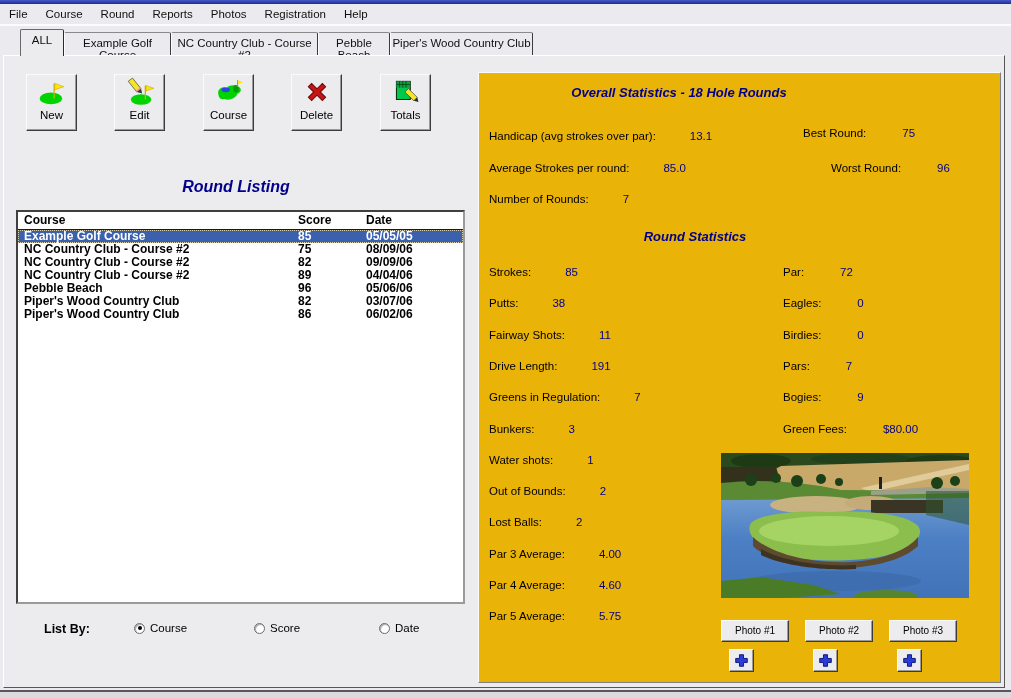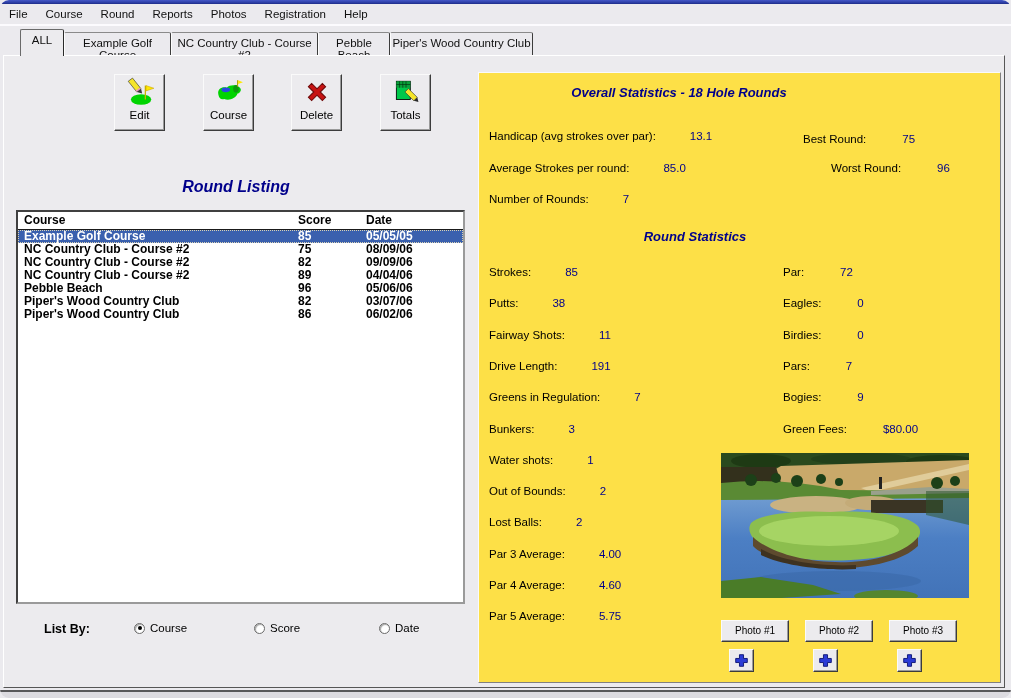--- a/index.html
+++ b/index.html
@@ -1,16 +1,16 @@
 <!DOCTYPE html>
 <html><head>
 <meta charset="utf-8">
 <style>
   html,body{margin:0;padding:0;background:#EBEAEE;font-family:"Liberation Sans",sans-serif;}
-  #win{position:relative;width:1011px;height:698px;background:#EBEAEE;overflow:hidden;border-radius:9px;}
+  #win{position:relative;width:1011px;height:698px;background:#EBEAEE;overflow:hidden;}
 
   
   #topstrip{position:absolute;left:0;top:0;width:1011px;height:4px;
     background:linear-gradient(to bottom,#4459c8 0%,#2a3ba2 70%,#1c2b86 100%);}
 
   
   #menubar{position:absolute;left:0;top:4px;width:1011px;height:20px;display:flex;align-items:center;background:#EBEAEE;}
   .menu-item{font-size:11.5px;color:#101010;padding:3px 9px;cursor:default;}
   #menusep{position:absolute;left:0;top:24px;width:1011px;height:2px;background:#FCFBFE;}
 
@@ -49,21 +49,21 @@
   
   #listby-label{position:absolute;left:20px;top:622px;font-size:12.5px;font-weight:bold;color:#000;padding-left:24px;}
   .opt{position:absolute;top:622px;display:flex;align-items:center;cursor:default;}
   .radio{width:11px;height:11px;border-radius:50%;background:#fff;border:1px solid #6a6a6a;box-sizing:border-box;
     box-shadow:inset 1px 1px 1px rgba(0,0,0,.35);position:relative;flex:none;}
   .radio.sel::after{content:'';position:absolute;left:2.5px;top:2.5px;width:4px;height:4px;border-radius:50%;background:#000;}
   .opt .olabel{font-size:11.5px;margin-left:5px;color:#000;}
 
   
   #statpanel{position:absolute;left:478px;top:72px;width:523px;height:611px;box-sizing:border-box;
-    border:1px solid;border-color:#fafafa #808080 #808080 #fafafa;background:#fde047;}
+    border:1px solid;border-color:#fafafa #808080 #808080 #fafafa;background:#eab308;}
   .sect-title{position:absolute;text-align:center;font-size:13px;font-weight:bold;font-style:italic;color:#00008B;white-space:nowrap;}
   #overall-title{left:0;top:12px;width:400px;}
   #roundstats-title{left:0;top:156px;width:432px;}
   .stat-row{position:absolute;white-space:nowrap;font-size:11.5px;color:#000;}
   .stat-value{color:#00008B;}
   .gapL .stat-value{margin-left:34px;}
   .gapR .stat-value{margin-left:36px;}
 
   
   #photo{position:absolute;left:242px;top:380px;width:248px;height:145px;}
@@ -93,20 +93,30 @@
   <div id="tabstrip">
       <div class="tab active" style="left: 20px; width: 44px;">ALL</div>
       <div class="tab" style="left: 64px; width: 107px;">Example Golf Course</div>
       <div class="tab" style="left: 171px; width: 147px;">NC Country Club - Course #2</div>
       <div class="tab" style="left: 318px; width: 72px;">Pebble Beach</div>
       <div class="tab" style="left: 390px; width: 143px;">Piper's Wood Country Club</div>
     </div>
   <div id="tabpage"></div>
   <div id="bottomstrip"></div>
 
+  <div class="tbtn" style="left:26px">
+    <span class="ticon">
+      <svg viewBox="0 0 28 28">
+          <ellipse cx="13" cy="20" rx="10.5" ry="5.5" fill="#00D400"></ellipse>
+          <rect x="15.4" y="6" width="1.2" height="14" fill="#C8B400"></rect>
+          <polygon points="16.6,6 25,9 16.6,12" fill="#FFE800" stroke="#C8A000" stroke-width="0.5"></polygon>
+        </svg>
+    </span>
+    <span class="tlabel">New</span>
+  </div>
   <div class="tbtn" style="left:114px">
     <span class="ticon">
       <svg viewBox="0 0 28 28">
           <ellipse cx="15" cy="21" rx="9.5" ry="5" fill="#00D400"></ellipse>
           <rect x="18.4" y="8" width="1.2" height="13" fill="#C8B400"></rect>
           <polygon points="19.6,8 27,10.5 19.6,13" fill="#FFE800" stroke="#C8A000" stroke-width="0.5"></polygon>
           <polygon points="3,4 7,1 15,11 11,14" fill="#F5E52A" stroke="#333" stroke-width="0.6"></polygon>
           <polygon points="10,12.8 13.4,10.2 15,11 11,14" fill="#E890C8"></polygon>
           <polygon points="11,14 15,11 16,15.5" fill="#383838"></polygon>
         </svg>
@@ -209,21 +219,21 @@
     </div>
 
   <div id="statpanel">
     <div class="sect-title" id="overall-title">Overall Statistics - 18 Hole Rounds</div>
     <div id="overall-left">
         <div class="stat-row gapL" style="top: 57px; left: 10px;"><span class="stat-label">Handicap (avg strokes over par):</span><span class="stat-value">13.1</span></div>
         <div class="stat-row gapL" style="top: 89px; left: 10px;"><span class="stat-label">Average Strokes per round:</span><span class="stat-value">85.0</span></div>
         <div class="stat-row gapL" style="top: 120px; left: 10px;"><span class="stat-label">Number of Rounds:</span><span class="stat-value">7</span></div>
       </div>
     <div id="overall-right">
-        <div class="stat-row gapR" style="top: 60px; left: 304px; padding-left: 20px;"><span class="stat-label">Best Round:</span><span class="stat-value">75</span></div>
+        <div class="stat-row gapR" style="top: 54px; left: 304px; padding-left: 20px;"><span class="stat-label">Best Round:</span><span class="stat-value">75</span></div>
         <div class="stat-row gapR" style="top: 89px; left: 304px; margin-left: 48px;"><span class="stat-label">Worst Round:</span><span class="stat-value">96</span></div>
       </div>
     <div class="sect-title" id="roundstats-title">Round Statistics</div>
     <div id="round-left">
         <div class="stat-row gapL" style="top: 193px; left: 10px;"><span class="stat-label">Strokes:</span><span class="stat-value">85</span></div>
         <div class="stat-row gapL" style="top: 224px; left: 10px;"><span class="stat-label">Putts:</span><span class="stat-value">38</span></div>
         <div class="stat-row gapL" style="top: 256px; left: 10px;"><span class="stat-label">Fairway Shots:</span><span class="stat-value">11</span></div>
         <div class="stat-row gapL" style="top: 287px; left: 10px;"><span class="stat-label">Drive Length:</span><span class="stat-value">191</span></div>
         <div class="stat-row gapL" style="top: 318px; left: 10px;"><span class="stat-label">Greens in Regulation:</span><span class="stat-value">7</span></div>
         <div class="stat-row gapL" style="top: 350px; left: 10px;"><span class="stat-label">Bunkers:</span><span class="stat-value">3</span></div>

